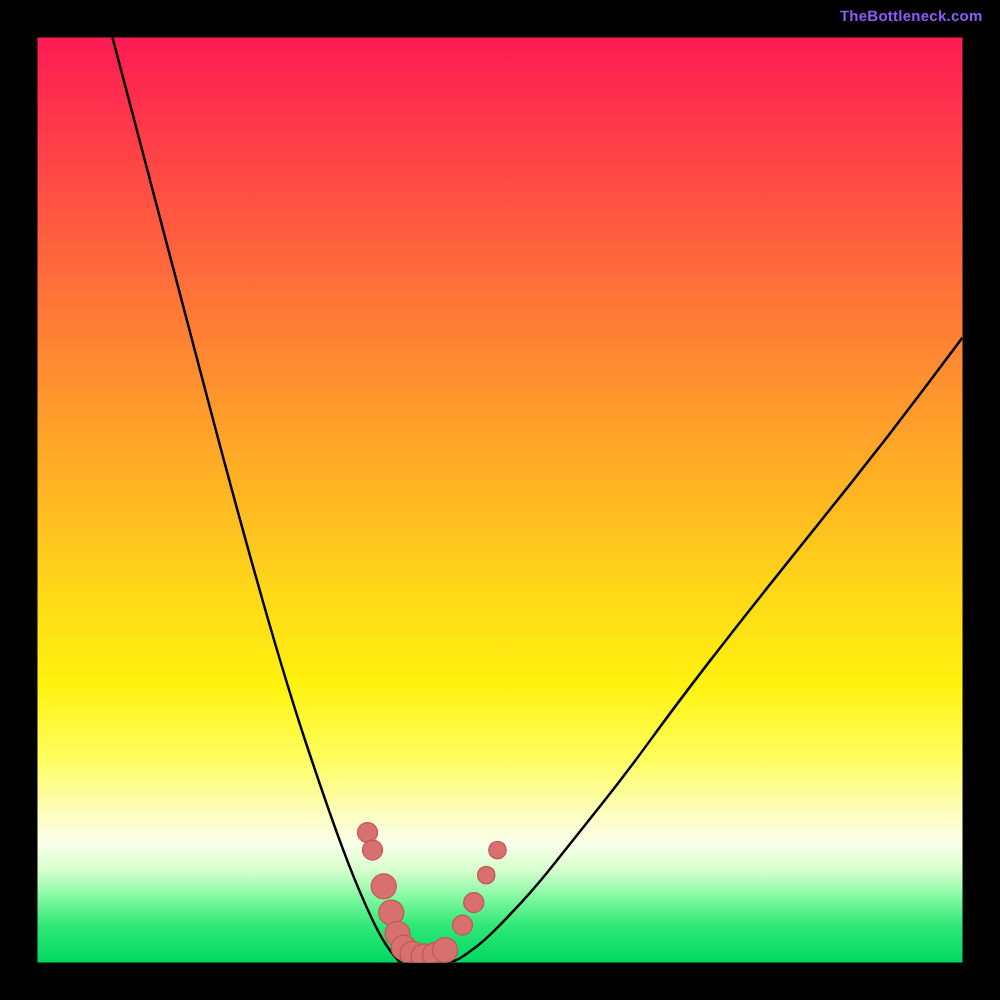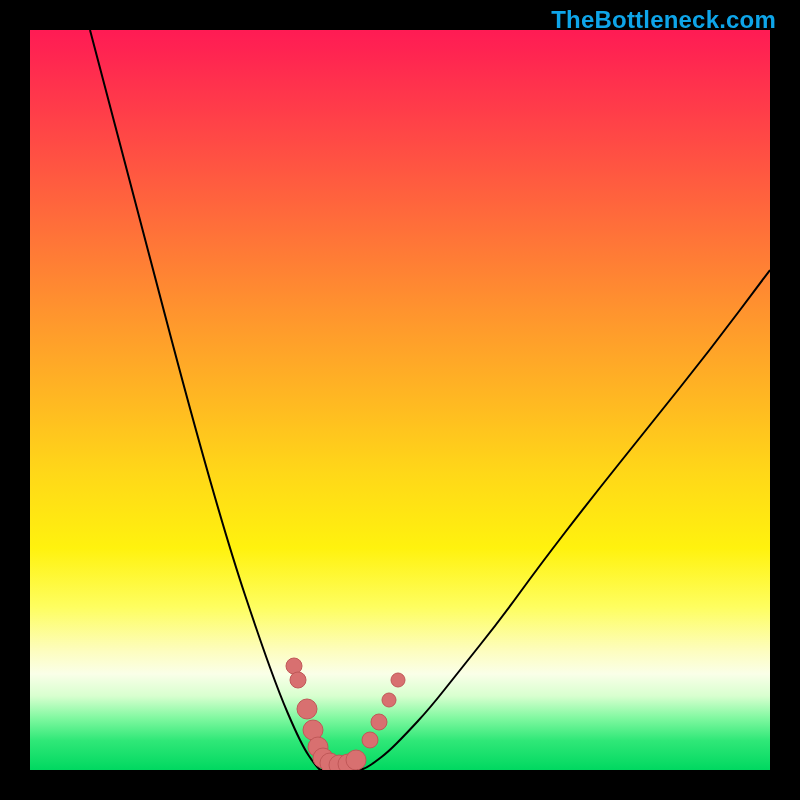--- a/index.html
+++ b/index.html
@@ -30,25 +30,25 @@
       #faffe8 87%,
       #d8ffcf 90%,
       #80f8a0 93%,
       #30e878 96%,
       #00d860 100%
     );
   }
   .watermark {
     position: absolute;
     top: 6px;
-    right: 24px;
+    right: 14px;
     font-family: Arial, Helvetica, sans-serif;
-    font-size: 24px;
+    font-size: 12px;
     font-weight: 600;
-    color: #0ea5e9;
+    color: #8b5cf6;
     z-index: 10;
     letter-spacing: 0.2px;
   }
   svg.overlay {
     position: absolute;
     left: 30px;
     top: 30px;
     width: 740px;
     height: 740px;
   }

